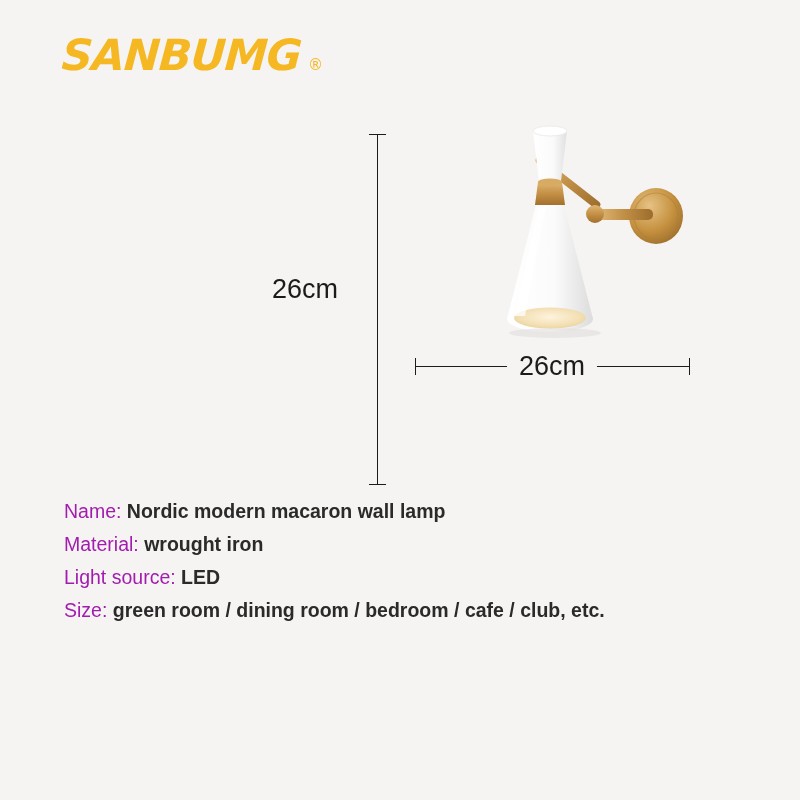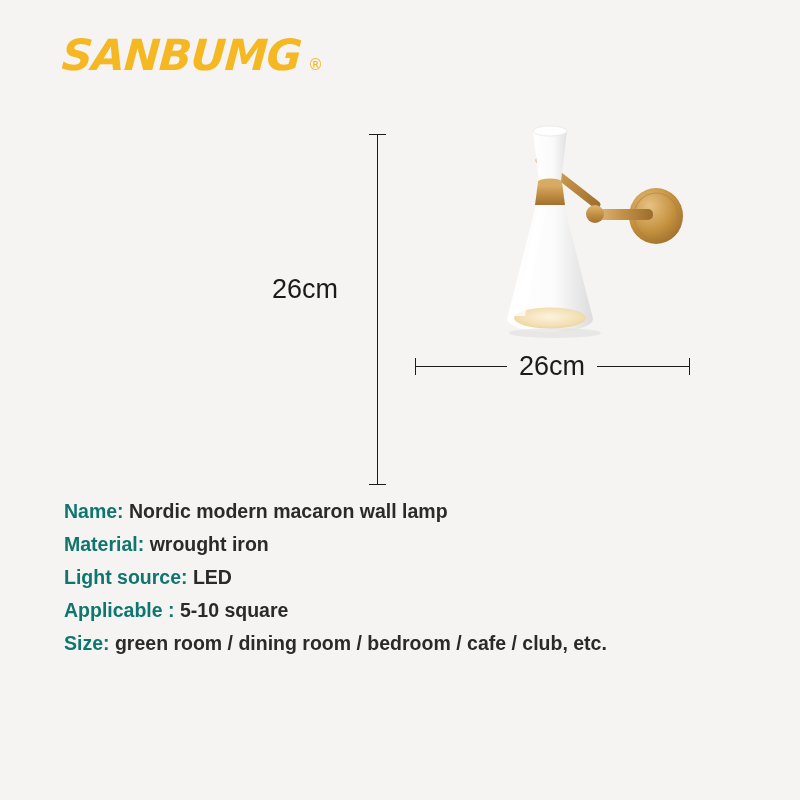--- a/index.html
+++ b/index.html
@@ -122,22 +122,22 @@
     top: 495px;
     width: 680px;
   }
   .spec-row {
     font-size: 19.5px;
     color: #2a2a2a;
     line-height: 33px;
     white-space: nowrap;
   }
   .spec-label {
-    font-weight: bold;
-    color: #0f766e;
+    font-weight: normal;
+    color: #a21caf;
   }
   .spec-value {
     font-weight: bold;
     color: #2a2a2a;
   }
 </style>
 </head>
 <body>
 
 <div class="brand">
@@ -227,20 +227,16 @@
   </div>
   <div class="spec-row">
     <span class="spec-label">Material:</span>
     <span class="spec-value">wrought iron</span>
   </div>
   <div class="spec-row">
     <span class="spec-label">Light source:</span>
     <span class="spec-value">LED</span>
   </div>
   <div class="spec-row">
-    <span class="spec-label">Applicable :</span>
-    <span class="spec-value">5-10 square</span>
-  </div>
-  <div class="spec-row">
     <span class="spec-label">Size:</span>
     <span class="spec-value">green room / dining room / bedroom / cafe / club, etc.</span>
   </div>
 </div>
 
 </body></html>

